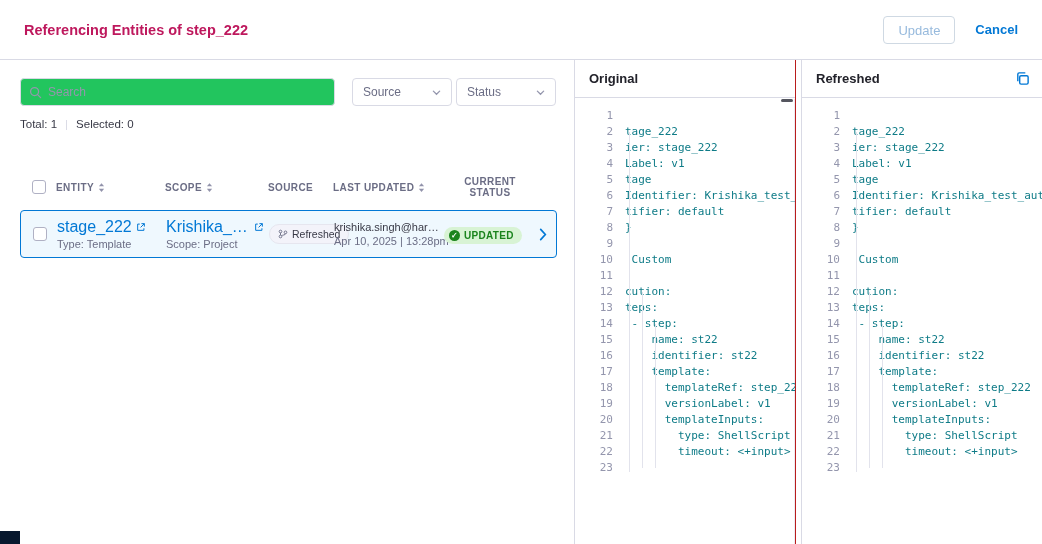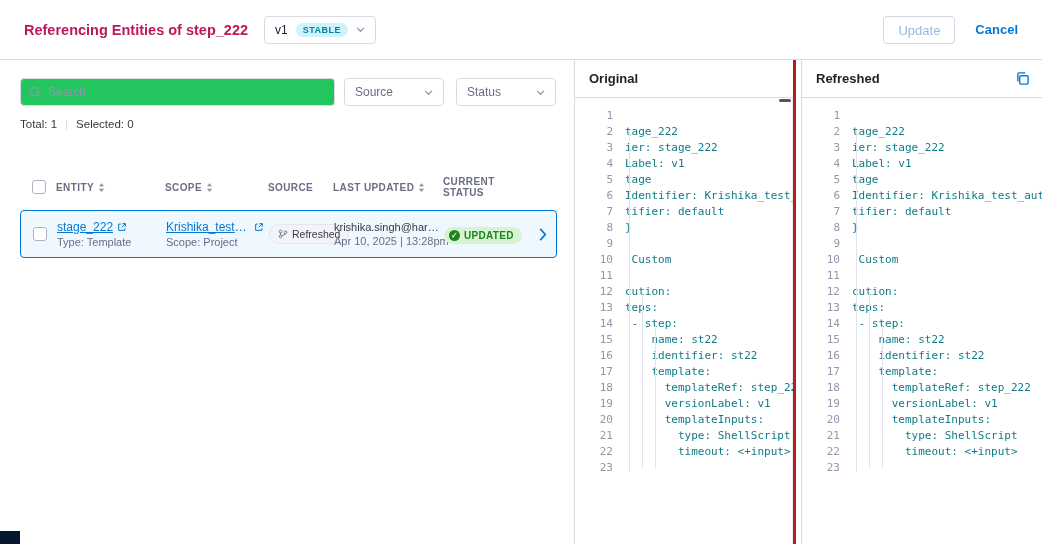--- a/index.html
+++ b/index.html
@@ -20,46 +20,46 @@
   .content { display:flex; height:484px; }
 
   
   .left { width:575px; border-right:1px solid #d9dae5; padding:18px 18px 0 20px; background:#fff; }
   .filters { display:flex; align-items:center; }
   .search-box { width:315px; height:28px; border:1px solid #d9dae5; border-radius:4px; display:flex; align-items:center; padding:0 8px; gap:6px; background:#22c55e; }
   .search-box input { border:none; outline:none; flex:1; font-size:12px; color:#383946; font-family:inherit; background:transparent; }
   .search-box input::placeholder { color:#9496ad; }
   .filter-select { height:28px; border:1px solid #d9dae5; border-radius:4px; display:flex; align-items:center; justify-content:space-between; padding:0 10px; width:100px; font-size:12px; color:#6b6d85; cursor:pointer; background:#fff; }
   .filter-select.src { margin-left:auto; }
-  .filter-select.sts { margin-left:12px; }
+  .filter-select.sts { margin-left:4px; }
 
   .summary { margin-top:12px; font-size:11.5px; color:#383946; display:flex; align-items:center; gap:8px; }
   .summary .pipe { color:#d9dae5; }
 
   .row-grid { display:grid; grid-template-columns:24px 109px 103px 65px 110px 94px 1fr; align-items:center; }
   .thead { margin-top:46px; padding-left:12px; width:537px; }
-  .th { display:flex; align-items:center; gap:4px; font-size:10px; font-weight:700; letter-spacing:.4px; color:#6b6d85; }
+  .th { display:flex; align-items:center; gap:4px; font-size:10px; font-weight:700; letter-spacing:.4px; color:#6b6d85;text-align:center; }
 
   .checkbox { width:14px; height:14px; border:1.5px solid #b0b1c4; border-radius:3px; background:#fff; display:inline-block; cursor:pointer; }
 
   .row-card { margin-top:12px; width:537px; height:48px; border:1px solid #0278d5; border-radius:4px; background:#eff8fe; padding-left:12px; padding-right:8px; cursor:pointer; }
-  .cell-main { display:flex; align-items:center; gap:4px; font-size:12px; color:#0278d5;text-decoration:underline; }
+  .cell-main { display:flex; align-items:center; gap:4px; font-size:16px; color:#0278d5; }
   .cell-sub { font-size:11px; color:#6b6d85; margin-top:2px; }
   .link-text { color:#0278d5; text-decoration:none; white-space:nowrap; overflow:hidden; text-overflow:ellipsis; max-width:84px; display:inline-block; }
   .repo-badge { display:inline-flex; align-items:center; gap:4px; background:#f3f3fa; border:1px solid #e6e6ef; border-radius:10px; padding:3px 8px; font-size:10.5px; color:#383946; }
   .upd-by { font-size:11px; color:#383946; white-space:nowrap; overflow:hidden; text-overflow:ellipsis; max-width:106px; }
   .upd-date { font-size:11px; color:#6b6d85; margin-top:2px; white-space:nowrap; }
   .synced-badge { display:inline-flex; align-items:center; gap:4px; background:#d8f3d4; border-radius:10px; padding:3px 8px 3px 5px; font-size:10px; font-weight:700; letter-spacing:.3px; color:#1b841d; }
   .check-circle { width:11px; height:11px; border-radius:50%; background:#1b841d; color:#fff; font-size:8px; line-height:11px; text-align:center; display:inline-block; }
   .row-chevron { justify-self:center; }
 
   
   .right { flex:1; display:flex; background:#fff; padding-right:7px; }
   .panel { position:relative; overflow:hidden; background:#fff; }
-  .panel.original { width:221px; border-right:3px solid #b91c1c; }
+  .panel.original { width:221px; border-right:1px solid #b91c1c; }
   .panel.refreshed { flex:1; margin-left:5px; border-left:1px solid #d9dae5; border-right:1px solid #d9dae5; }
   .panel-head { height:38px; display:flex; align-items:center; justify-content:space-between; padding:0 14px; border-bottom:1px solid #d9dae5; }
   .panel-title { font-size:13px; font-weight:700; color:#22222a; }
 
   .code { position:relative; padding:10px 0 0 12px; font-family:"DejaVu Sans Mono", monospace; font-size:11px; line-height:16px; }
   .code-line { display:flex; white-space:pre; }
   .ln { width:26px; text-align:right; color:#9496ad; flex:none; user-select:none; }
   .lt { margin-left:12px; color:#0e7b87; }
   .guide { position:absolute; width:1px; background:#e2e3ec; }
   .g1 { left:54px; top:34px; height:340px; }
@@ -71,27 +71,20 @@
   .corner { position:absolute; left:0; bottom:0; width:20px; height:13px; background:#07182e; }
 
   svg { display:block; }
 </style>
 </head>
 <body>
 
 <header class="topbar">
   <h1 class="title">Referencing Entities of step_222</h1>
 
-  <div class="version-select">
-    <span class="version-value">v1</span>
-    <span class="stable-badge">STABLE</span>
-    <svg class="chev" width="9" height="9" viewBox="0 0 10 10">
-        <path d="M1.5 3.5 L5 7 L8.5 3.5" fill="none" stroke="#9496ad" stroke-width="1.4" stroke-linecap="round"></path>
-      </svg>
-  </div>
 
   <div class="top-actions">
     <button class="btn-update">Update</button>
     <button class="btn-cancel">Cancel</button>
   </div>
 </header>
 
 <div class="content">
 
   <section class="left">

